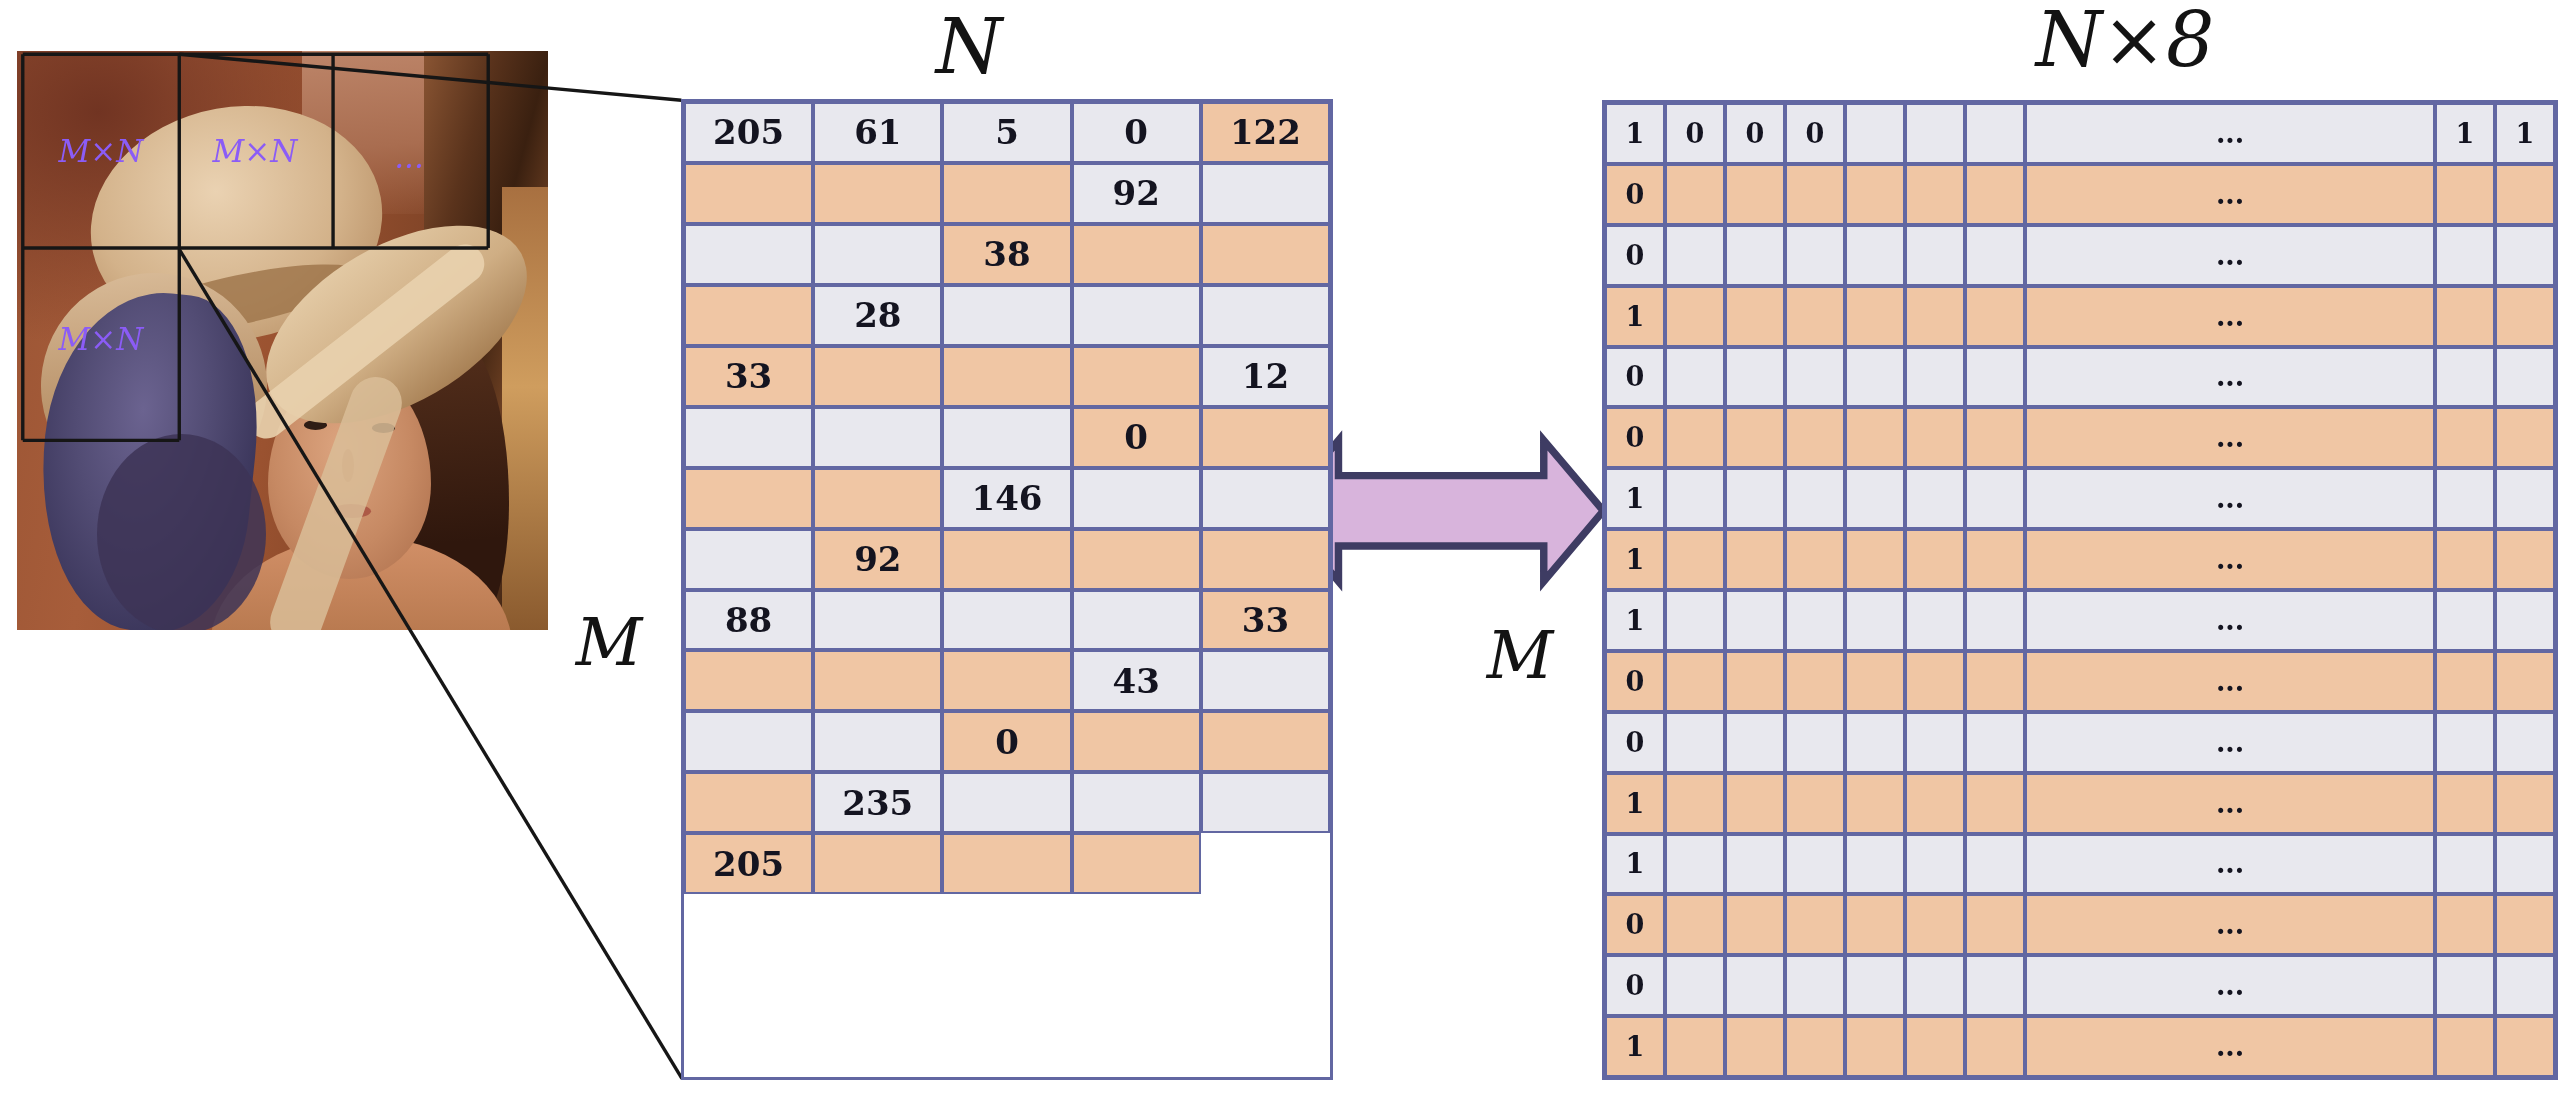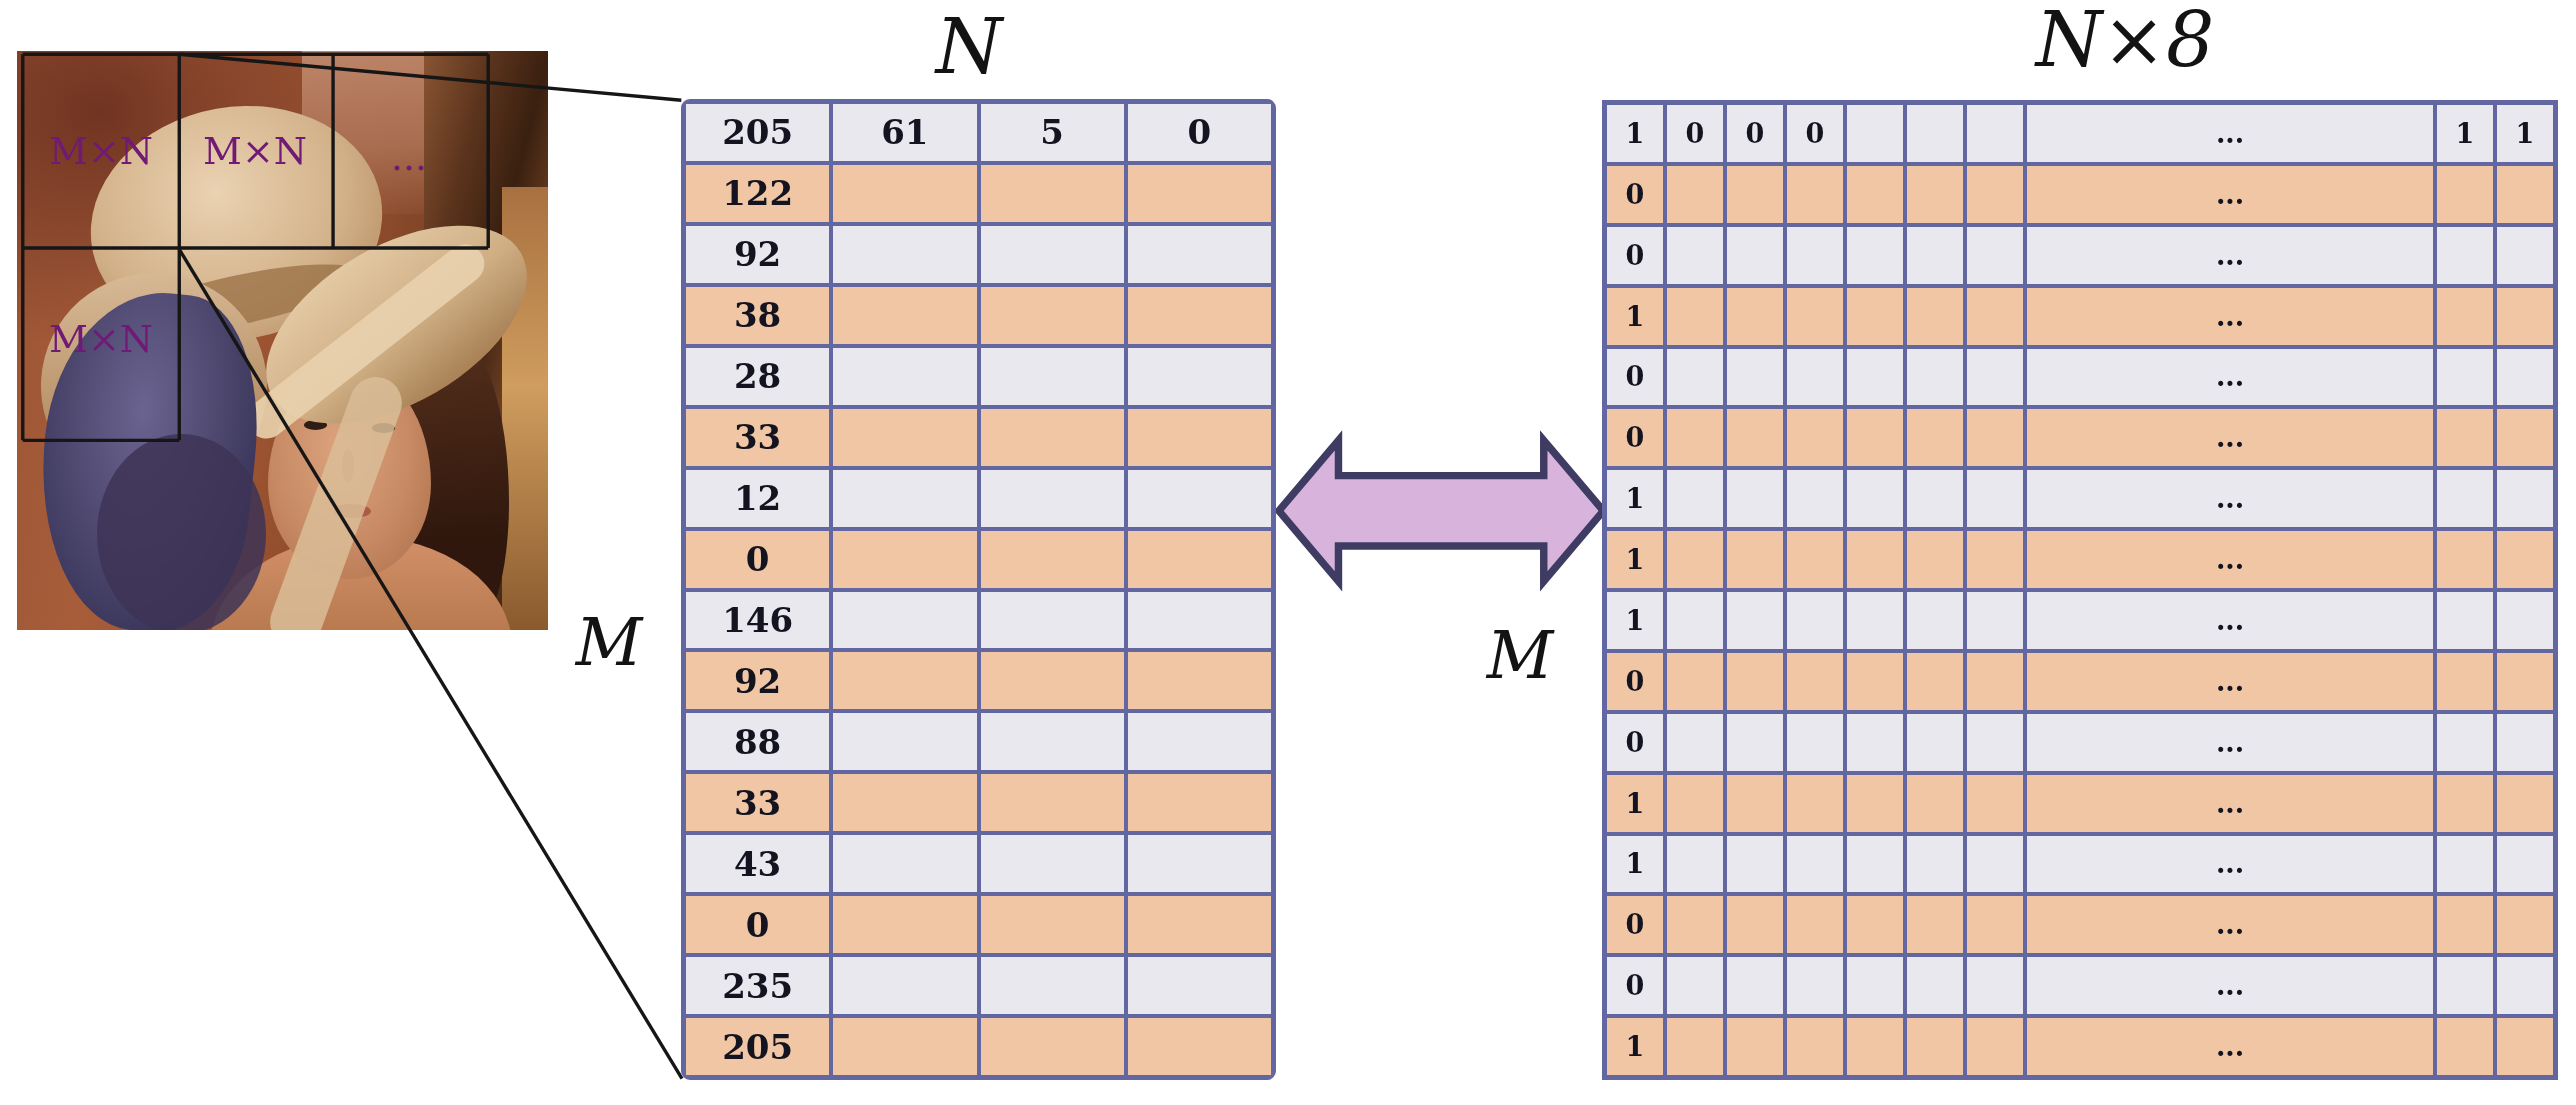--- a/index.html
+++ b/index.html
@@ -26,26 +26,26 @@
   .lena-brim-right{left:236px;top:195px;width:287px;height:157px;border-radius:50%;transform:rotate(-30deg);background:linear-gradient(170deg,#e7cfab 0%,#cfae84 55%,#9d7448 100%);}
   .lena-brim-edge{left:203px;top:271px;width:291px;height:39px;border-radius:20.3px;transform:rotate(-38deg);background:#e9d2ae;opacity:.9;}
   .lena-brim-tail{left:293px;top:319px;width:52px;height:285px;border-radius:27px;transform:rotate(20deg);background:#d9bd98;opacity:.85;}
   .lena-feather{left:26px;top:241px;width:211px;height:339px;border-radius:58% 42% 45% 55%/50% 50% 40% 60%;transform:rotate(6deg);background:radial-gradient(ellipse at 45% 35%,#6b6390 0%,#524c74 40%,#3a355a 75%,#2c2846 100%);}
   .lena-feather2{left:80px;top:383px;width:169px;height:200px;border-radius:50%;background:#3d3456;opacity:.85;}
 
   
   #overlay{position:absolute;left:0;top:0;width:2576px;height:1105px;pointer-events:none;}
 
   
-  .blk-label{position:absolute;transform:translate(-50%,-50%);font-size:38px;color:#701a75;white-space:nowrap;}
+  .blk-label{position:absolute;transform:translate(-50%,-50%);font-style:italic;font-size:31px;color:#8b5cf6;white-space:nowrap;}
 
   
   .matrix{position:absolute;display:grid;grid-template-rows:repeat(16,1fr);box-sizing:border-box;
           border:3.4px solid var(--c-border);background:#fff;}
-  #pixel-table{left:681px;top:99px;width:595px;height:981px;grid-template-columns:repeat(4,1fr);border-radius:9px;}
+  #pixel-table{left:681px;top:99px;width:652px;height:981px;grid-template-columns:repeat(5,1fr);}
   #binary-table{left:1602px;top:100px;width:956px;height:980px;
           grid-template-columns:60px 60px 60px 60px 60px 60px 60px 1fr 60px 60px;}
   .cell{box-sizing:border-box;border:2px solid var(--c-border);display:flex;align-items:center;justify-content:center;
         font-weight:700;font-size:34px;color:#141420;line-height:1;}
   #binary-table .cell{font-size:27px;}
   .row-even{background:var(--c-light);}
   .row-odd{background:var(--c-peach);}
 
   
   .math-label{position:absolute;transform:translate(-50%,-50%);font-style:italic;color:#131313;white-space:nowrap;}

